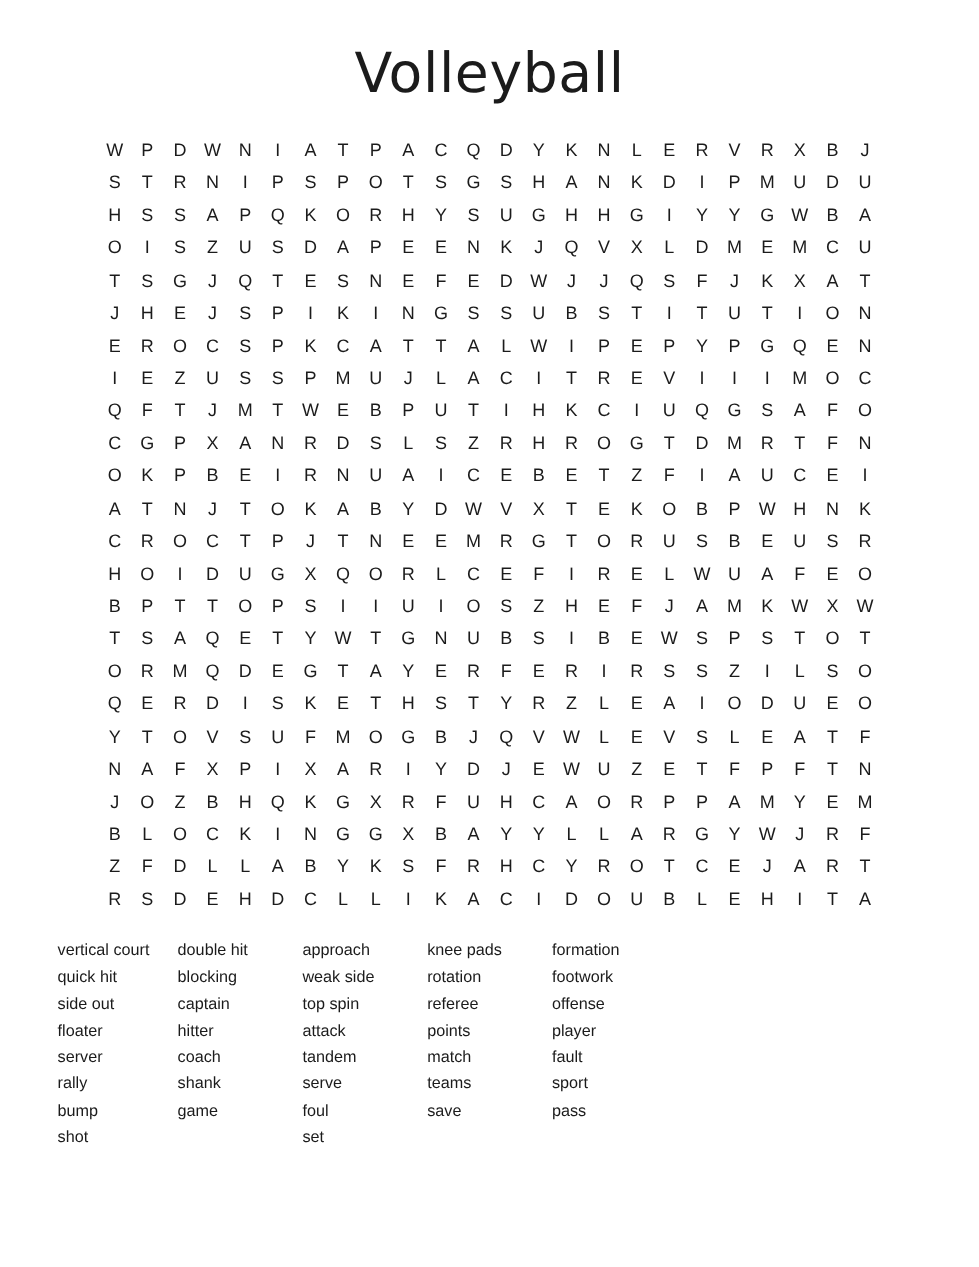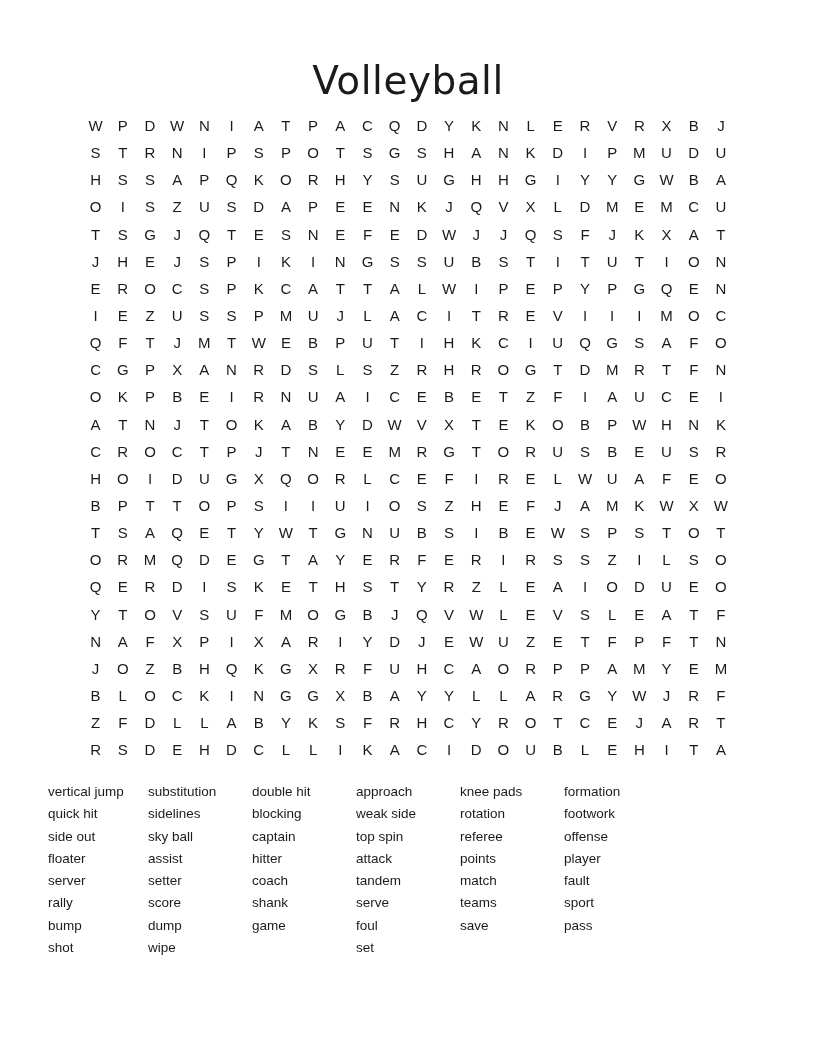--- a/index.html
+++ b/index.html
@@ -15,26 +15,25 @@
     background: #ffffff;
     overflow: hidden;
     color: #1b1b1b;
   }
   .title {
     position: absolute;
     top: 34px;
     left: 0;
     width: 100%;
     text-align: center;
-    font-size: 39px;
+    font-size: 46px;
     font-weight: 500;
     letter-spacing: 0.5px;
     color: #1b1b1b;
     font-family: "DejaVu Sans", sans-serif;
-    margin-top: 24px;
   }
   .letter-grid {
     position: absolute;
     top: 112px;
     left: 82px;
   }
   .grid-row {
     display: flex;
     height: 27.15px;
   }
@@ -692,38 +691,28 @@
         <span class="cell">E</span>
         <span class="cell">H</span>
         <span class="cell">I</span>
         <span class="cell">T</span>
         <span class="cell">A</span>
       </div>
     </div>
 
   <div class="word-list">
       <div class="word-col">
-        <div class="word">vertical jump</div>
+        <div class="word">vertical court</div>
         <div class="word">quick hit</div>
         <div class="word">side out</div>
         <div class="word">floater</div>
         <div class="word">server</div>
         <div class="word">rally</div>
         <div class="word">bump</div>
         <div class="word">shot</div>
-      </div>
-      <div class="word-col">
-        <div class="word">substitution</div>
-        <div class="word">sidelines</div>
-        <div class="word">sky ball</div>
-        <div class="word">assist</div>
-        <div class="word">setter</div>
-        <div class="word">score</div>
-        <div class="word">dump</div>
-        <div class="word">wipe</div>
       </div>
       <div class="word-col">
         <div class="word">double hit</div>
         <div class="word">blocking</div>
         <div class="word">captain</div>
         <div class="word">hitter</div>
         <div class="word">coach</div>
         <div class="word">shank</div>
         <div class="word">game</div>
       </div>

